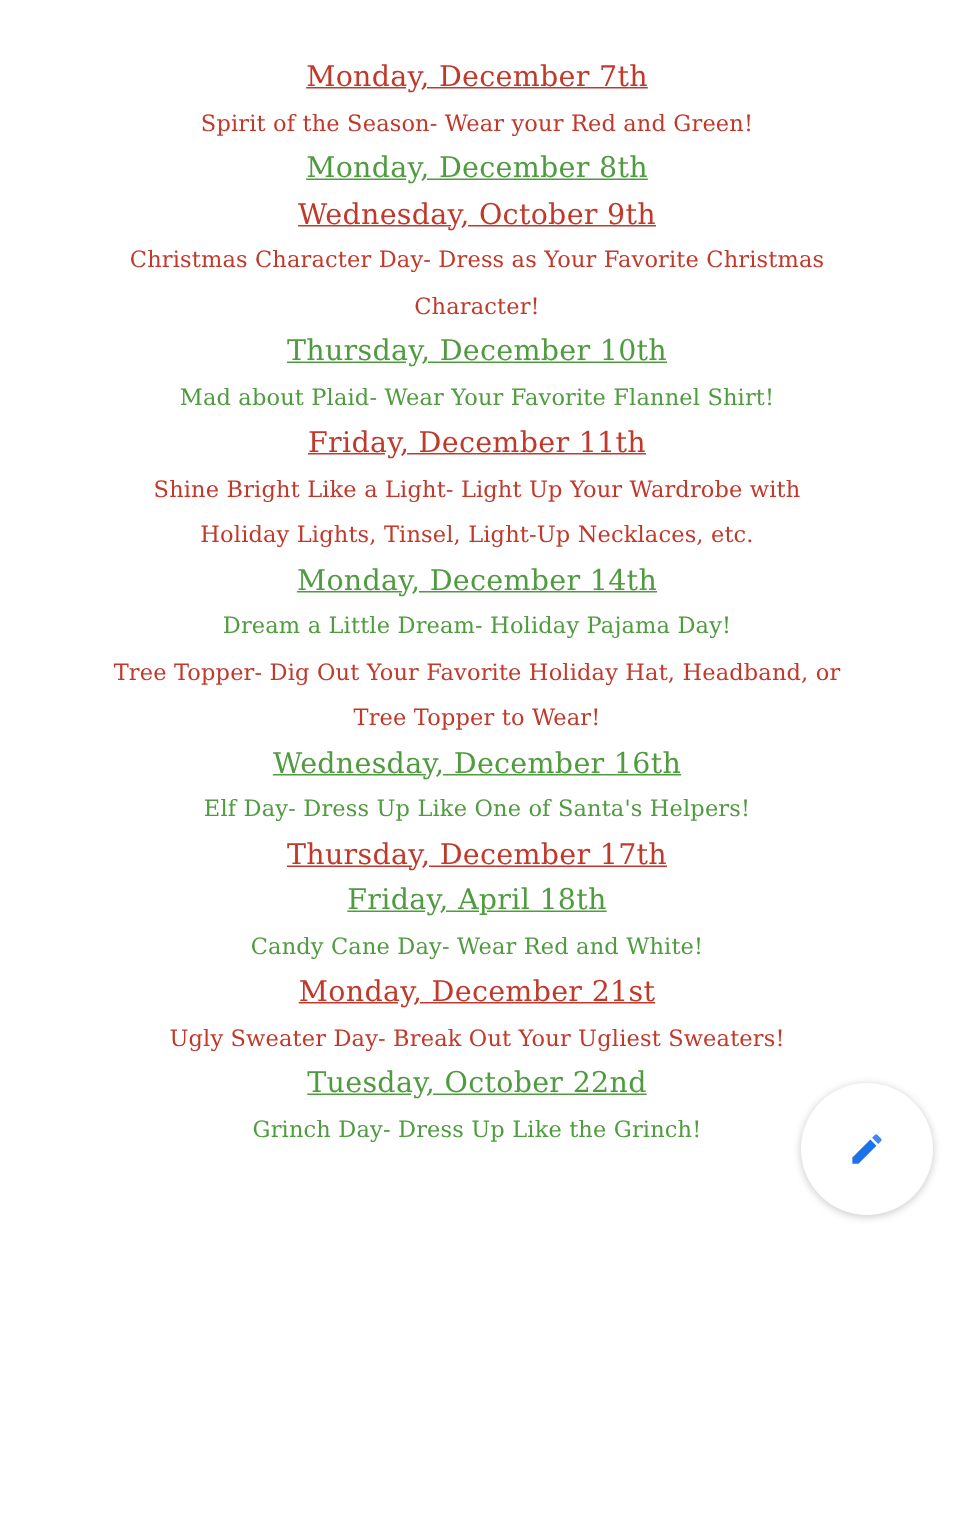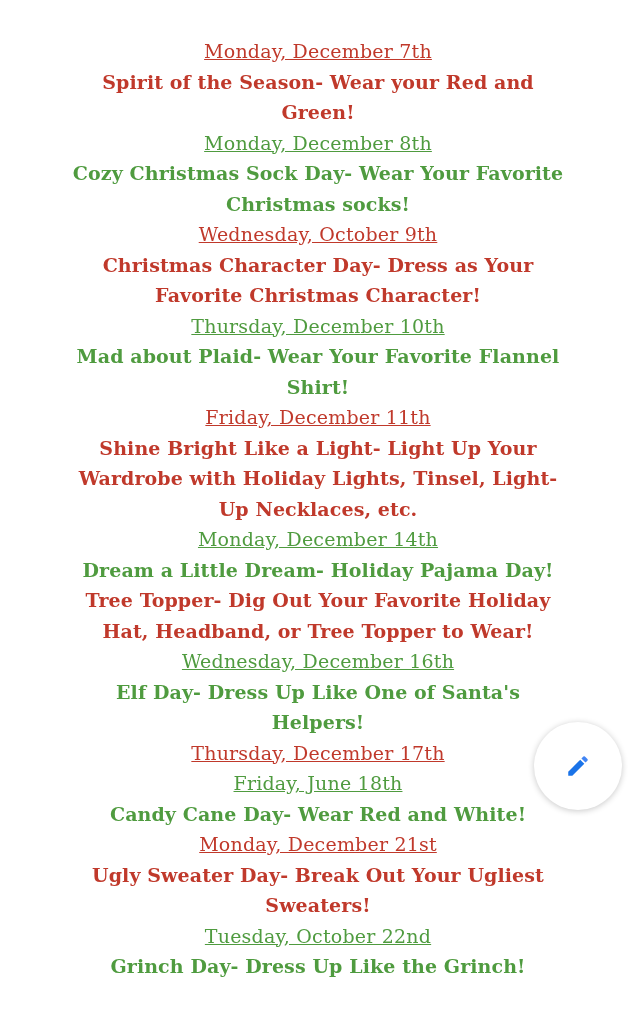--- a/index.html
+++ b/index.html
@@ -29,25 +29,24 @@
   }
   .date {
     text-decoration: underline;
     font-size: 19px;
     line-height: 30.5px;
     letter-spacing: 0.2px;
     margin: 0;
     white-space: nowrap;
   }
   .desc {
-    font-size: 19px;
+    font-size: 15px;
     line-height: 30.5px;
     letter-spacing: 0.1px;
     margin: 0;
-    font-weight: bold;
   }
   .red { color: #c0392b; }
   .green { color: #4f9b3f; }
 
   
   .fab {
     position: absolute;
     right: 14px;
     bottom: -16px;
     width: 88px;
@@ -65,21 +64,20 @@
 <body>
 
 <div class="page">
   <div class="doc" id="doc-body">
       <div class="entry">
         <div class="date red">Monday, December 7th</div>
         <div class="desc red">Spirit of the Season- Wear your Red and Green!</div>
       </div>
       <div class="entry">
         <div class="date green">Monday, December 8th</div>
-        <div class="desc green">Cozy Christmas Sock Day- Wear Your Favorite Christmas socks!</div>
       </div>
       <div class="entry">
         <div class="date red">Wednesday, October 9th</div>
         <div class="desc red">Christmas Character Day- Dress as Your Favorite Christmas Character!</div>
       </div>
       <div class="entry">
         <div class="date green">Thursday, December 10th</div>
         <div class="desc green">Mad about Plaid- Wear Your Favorite Flannel Shirt!</div>
       </div>
       <div class="entry">
@@ -94,21 +92,21 @@
         <div class="desc red">Tree Topper- Dig Out Your Favorite Holiday Hat, Headband, or Tree Topper to Wear!</div>
       </div>
       <div class="entry">
         <div class="date green">Wednesday, December 16th</div>
         <div class="desc green">Elf Day- Dress Up Like One of Santa's Helpers!</div>
       </div>
       <div class="entry">
         <div class="date red">Thursday, December 17th</div>
       </div>
       <div class="entry">
-        <div class="date green">Friday, June 18th</div>
+        <div class="date green">Friday, April 18th</div>
         <div class="desc green">Candy Cane Day- Wear Red and White!</div>
       </div>
       <div class="entry">
         <div class="date red">Monday, December 21st</div>
         <div class="desc red">Ugly Sweater Day- Break Out Your Ugliest Sweaters!</div>
       </div>
       <div class="entry">
         <div class="date green">Tuesday, October 22nd</div>
         <div class="desc green">Grinch Day- Dress Up Like the Grinch!</div>
       </div>

